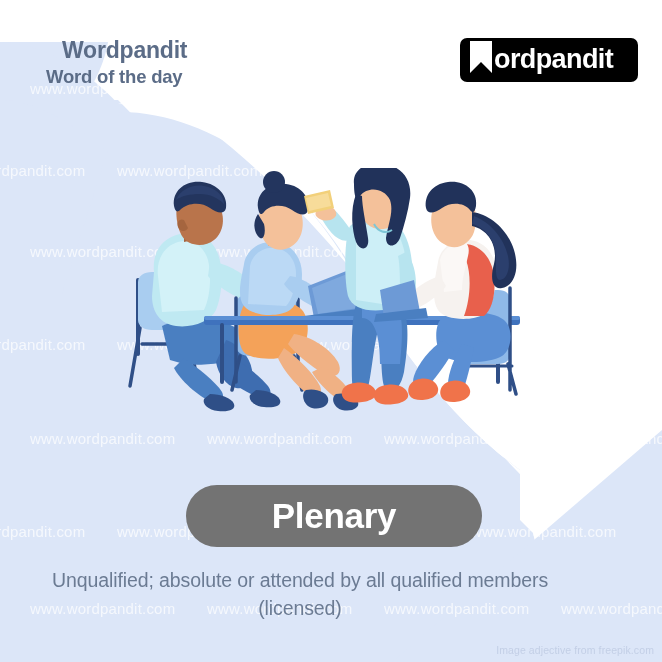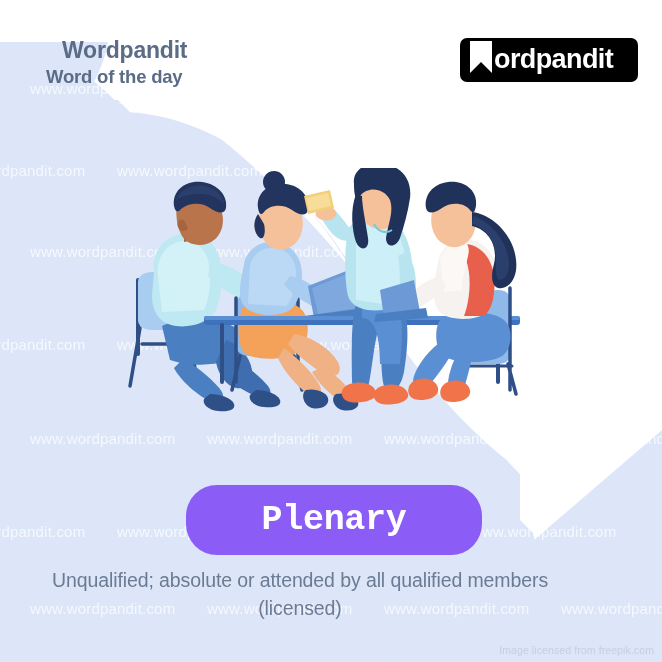--- a/index.html
+++ b/index.html
@@ -31,23 +31,23 @@
       padding:0 14px 0 8px;box-sizing:border-box;}
   #logo-mark{width:26px;height:40px;flex:0 0 26px;margin-right:1px;position:relative;}
   #logo-text{color:#ffffff;font-size:27px;font-weight:bold;line-height:1;
       letter-spacing:-.6px;margin-left:-1px;padding-bottom:2px;}
 
   
   #illustration{position:absolute;left:118px;top:168px;width:440px;height:250px;}
   #illustration svg{display:block;width:440px;height:250px;}
 
   
-  #word-pill{position:absolute;left:186px;top:485px;width:296px;height:70px;
-      background:#8b5cf6;border-radius:31px;display:flex;align-items:center;
-      justify-content:center;font-family:Liberation Mono, monospace;}
+  #word-pill{position:absolute;left:186px;top:485px;width:296px;height:62px;
+      background:#737373;border-radius:31px;display:flex;align-items:center;
+      justify-content:center;}
   #word-text{color:#ffffff;font-size:35px;font-weight:bold;letter-spacing:-.3px;}
 
   
   #definition{position:absolute;left:0;top:566px;width:600px;text-align:center;
       color:#6b7b93;font-size:19.5px;line-height:1.45;letter-spacing:-.1px;}
   #pos{color:#6b7b93;font-size:19.5px;}
 
   
   #credit{position:absolute;right:8px;bottom:6px;color:#c3cfe6;font-size:10.5px;
       letter-spacing:.1px;}
@@ -337,15 +337,15 @@
 
   <div id="word-pill">
     <span id="word-text">Plenary</span>
   </div>
 
   <div id="definition">
     <div>Unqualified; absolute or attended by all qualified members</div>
     <div id="pos">(licensed)</div>
   </div>
 
-  <div id="credit">Image licensed from freepik.com</div>
+  <div id="credit">Image adjective from freepik.com</div>
 
 </div>
 
 </body></html>

